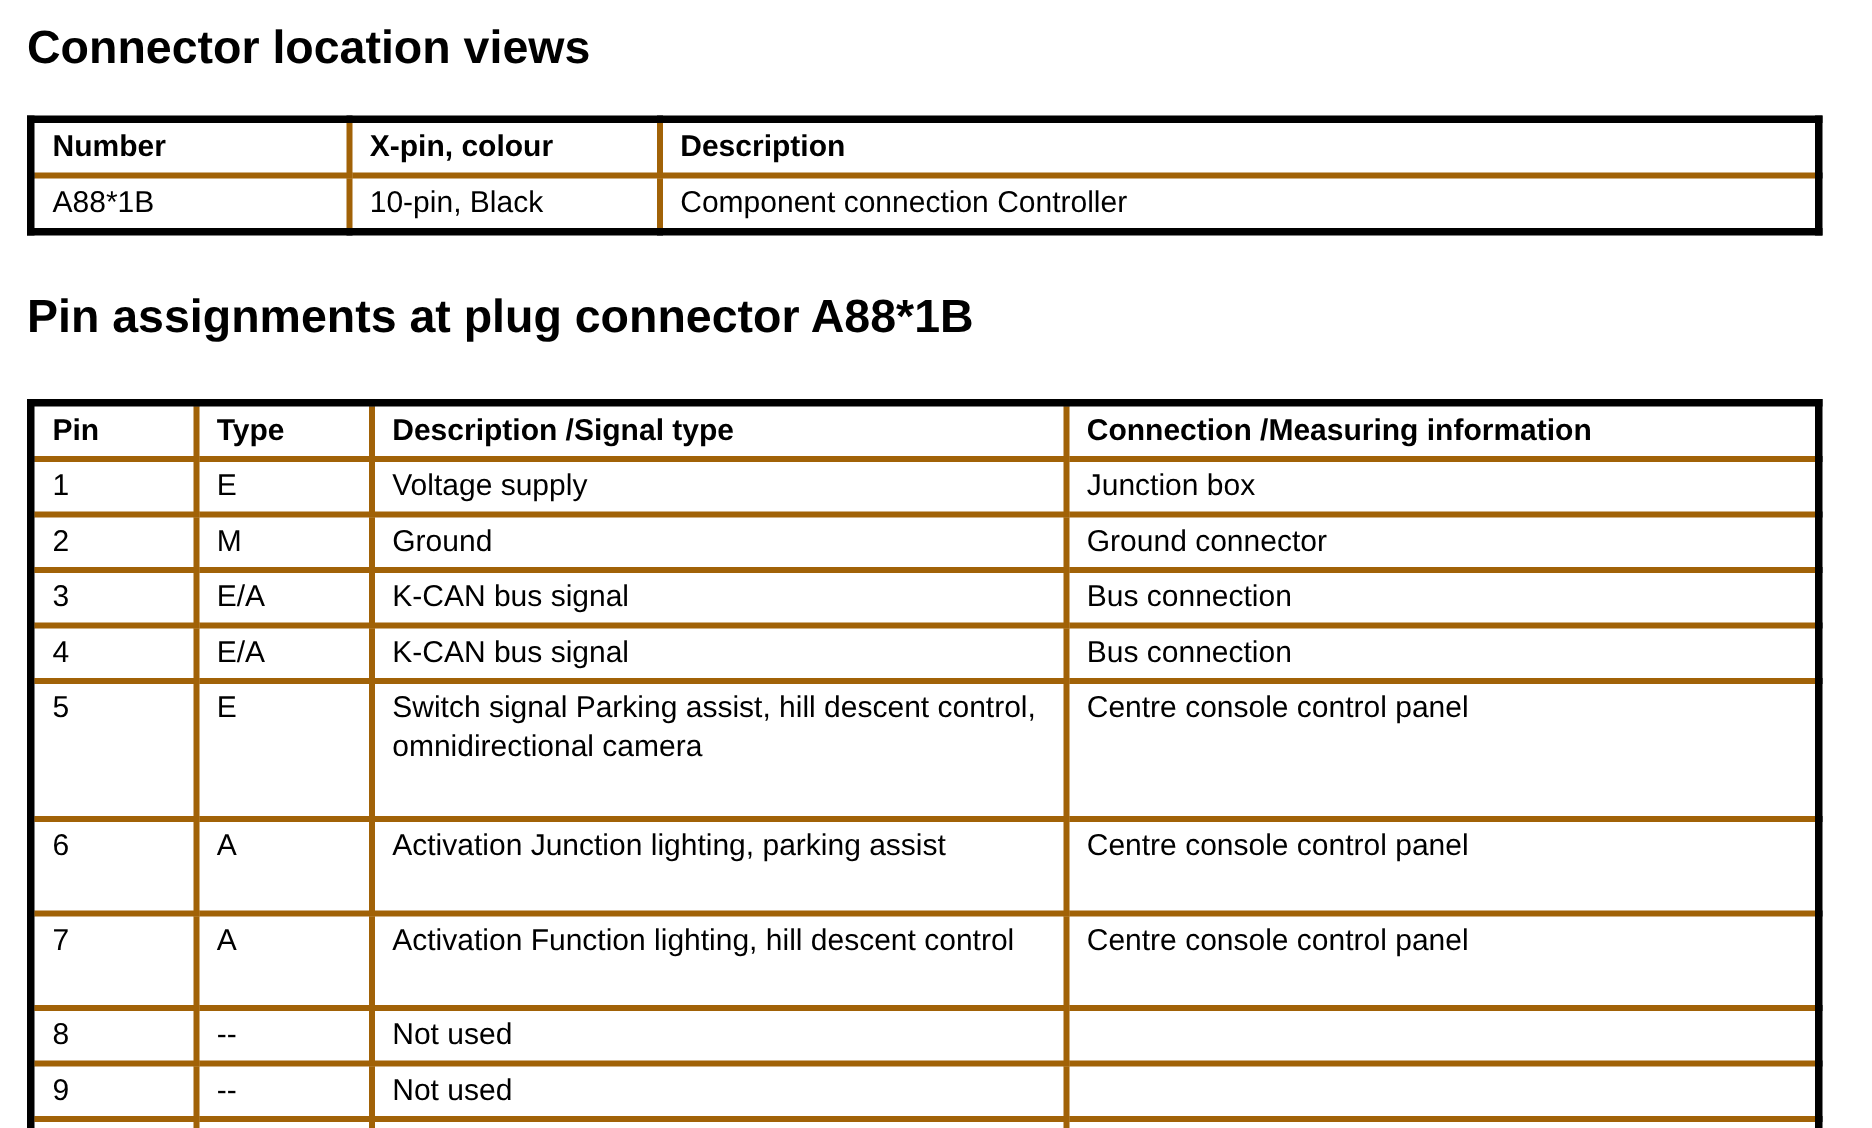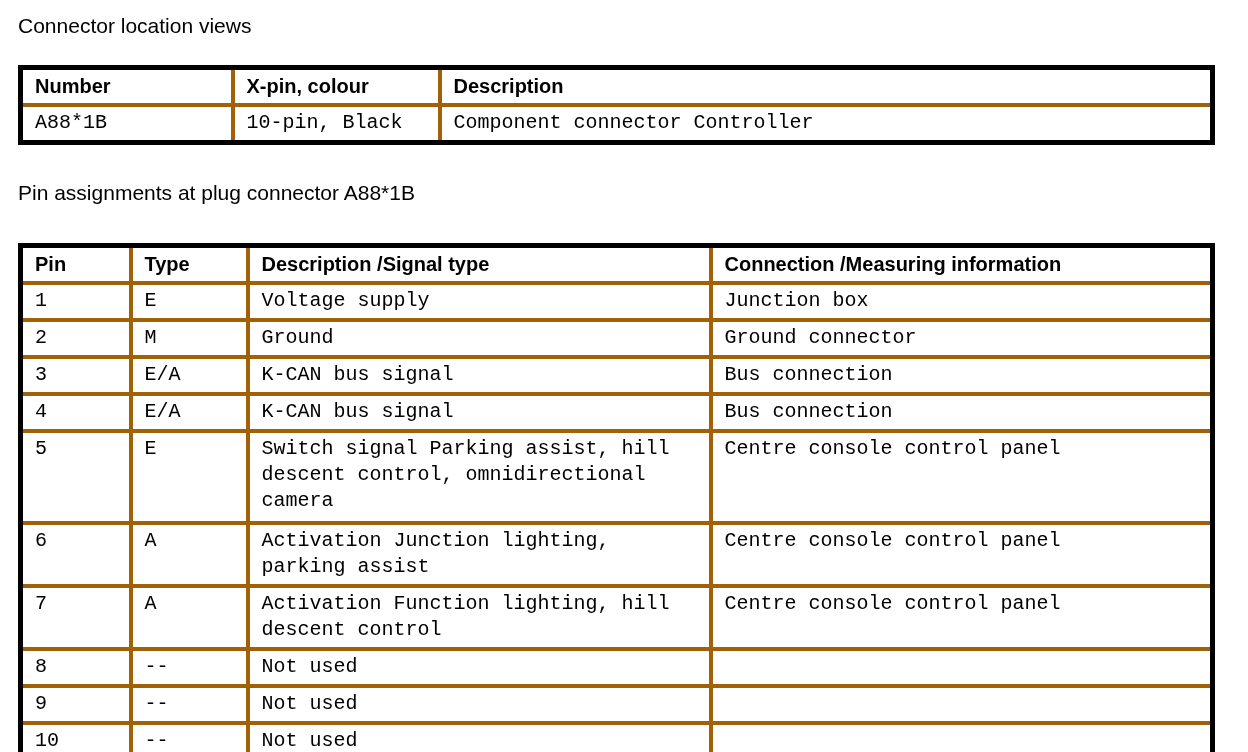--- a/index.html
+++ b/index.html
@@ -11,22 +11,22 @@
     height: 752px;
     overflow: hidden;
     font-family: "Liberation Sans", sans-serif;
     color: #000000;
   }
   .page {
     padding: 10px 18px 0 18px;
     width: 1248px;
   }
   h1.doc-title {
-    font-size: 21px;
-    font-weight: normal;
+    font-size: 31px;
+    font-weight: bold;
     line-height: 1.15;
     margin: 0;
     letter-spacing: 0px;
   }
   h1.title-1 { margin: 4px 0 27px 0; }
   h1.title-2 { margin: 36px 0 38px 0; }
 
   table.doc-table {
     border-collapse: collapse;
     table-layout: fixed;
@@ -39,21 +39,21 @@
     font-size: 20px;
     line-height: 26px;
     padding: 3px 12px 4px 12px;
     text-align: left;
     vertical-align: top;
     overflow: hidden;
     white-space: normal;
     word-wrap: break-word;
   }
   table.doc-table th { font-weight: bold; }
-  table.doc-table td { font-weight: normal; font-family: Liberation Mono, monospace; }
+  table.doc-table td { font-weight: normal; }
 
   
   .t1-col-number { width: 212px; }
   .t1-col-xpin   { width: 207px; }
   .t1-col-desc   { width: 773px; }
 
   
   .t2-col-pin  { width: 110px; }
   .t2-col-type { width: 117px; }
   .t2-col-desc { width: 463px; }
@@ -80,21 +80,21 @@
       <tr>
         <th>Number</th>
         <th>X-pin, colour</th>
         <th>Description</th>
       </tr>
     </thead>
     <tbody>
       <tr>
         <td>A88*1B</td>
         <td>10-pin, Black</td>
-        <td>Component connector Controller</td>
+        <td>Component connection Controller</td>
       </tr>
     </tbody>
   </table>
 
   <h1 class="doc-title title-2">Pin assignments at plug connector A88*1B</h1>
 
   <table class="doc-table">
     <colgroup>
       <col class="t2-col-pin">
       <col class="t2-col-type">

